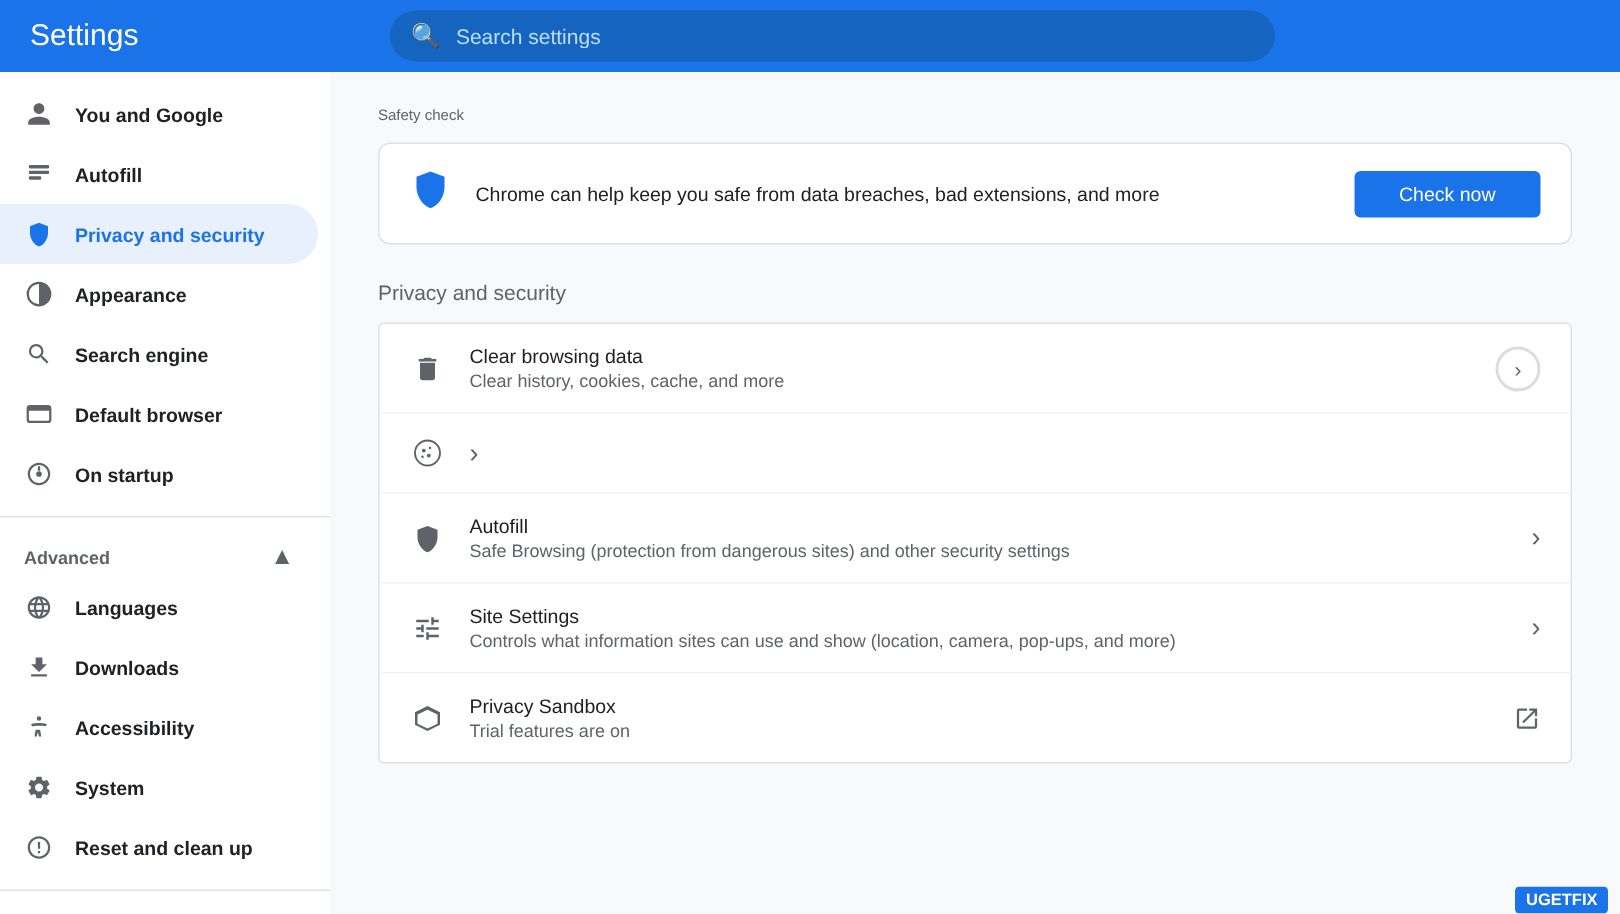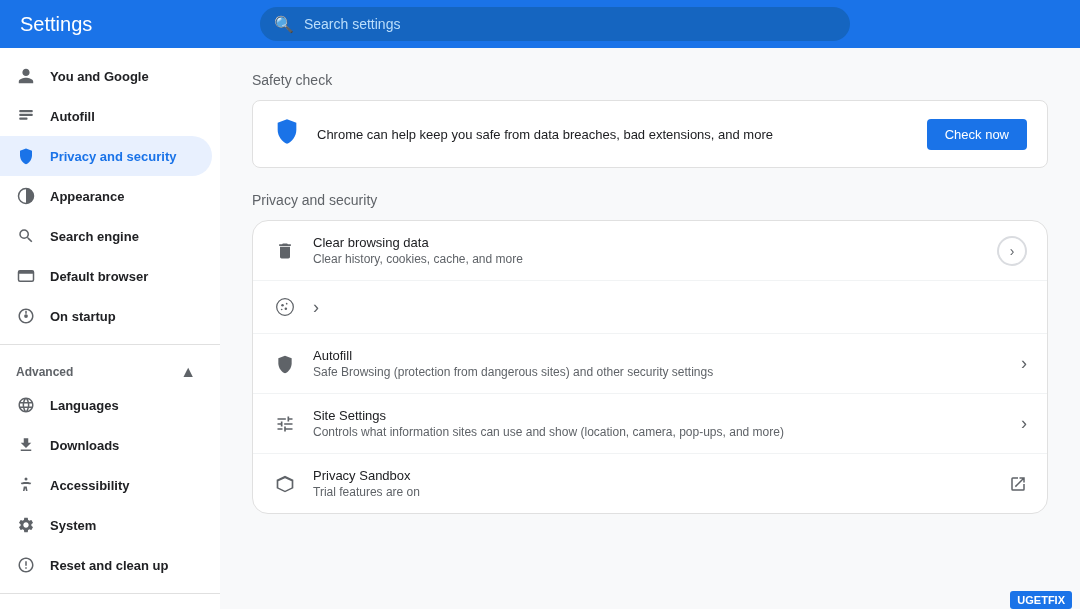--- a/index.html
+++ b/index.html
@@ -117,21 +117,21 @@
     }
 
     
     .content {
       flex: 1;
       overflow-y: auto;
       padding: 24px 32px;
       background: #f8f9fa;
     }
     .section-title {
-      font-size: 14px;
+      font-size: 10px;
       font-weight: 500;
       color: #5f6368;
       margin-bottom: 12px;
     }
 
     
     .safety-card {
       background: #fff;
       border-radius: 8px;
       padding: 16px 20px;
@@ -152,37 +152,37 @@
     }
     .safety-text {
       font-size: 13px;
       color: #202124;
     }
     .check-now-btn {
       background: #1a73e8;
       color: #fff;
       border: none;
       border-radius: 4px;
-      padding: 8px 18px;
+      padding: 8px 30px;
       font-size: 13px;
       font-weight: 500;
       cursor: pointer;
       white-space: nowrap;
     }
 
     
     .privacy-section-title {
       font-size: 14px;
       font-weight: 500;
       color: #5f6368;
       margin-bottom: 12px;
     }
     .settings-list {
       background: #fff;
-      border-radius: 16px;
+      border-radius: 4px;
       border: 1px solid #e0e0e0;
       overflow: hidden;
     }
     .settings-row {
       display: flex;
       align-items: center;
       padding: 14px 20px;
       border-bottom: 1px solid #f1f3f4;
       cursor: pointer;
       gap: 16px;

